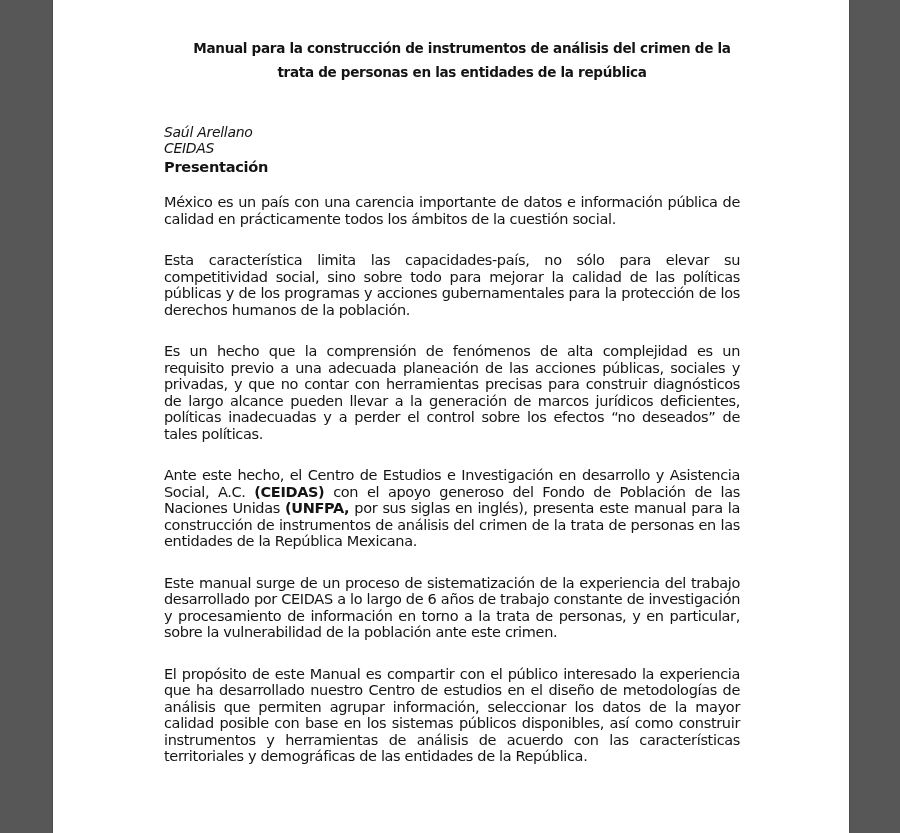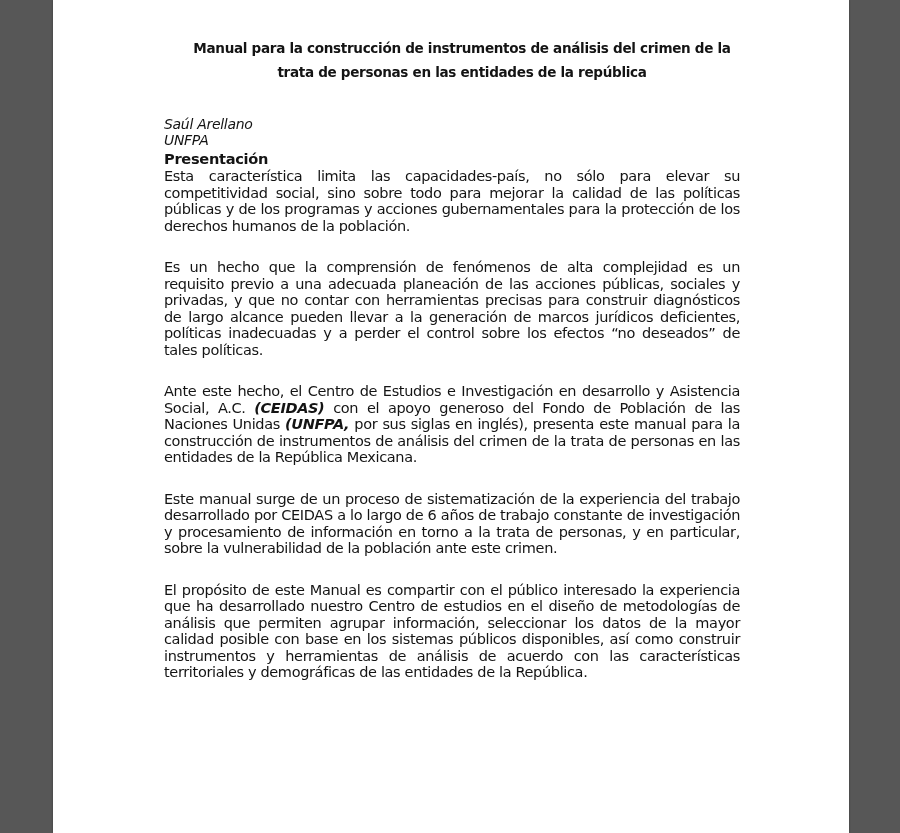--- a/index.html
+++ b/index.html
@@ -37,21 +37,21 @@
     font-weight: bold;
     font-size: 14.6px;
     line-height: 24px;
     text-align: center;
     margin: 0 -20px 0 0;
     letter-spacing: -0.35px;
     transform: scaleX(0.93);
     transform-origin: 50% 50%;
   }
   .author {
-    margin-top: 32px;
+    margin-top: 40px;
     font-style: italic;
     font-size: 14px;
     line-height: 16px;
     letter-spacing: -0.3px;
   }
   .section-heading {
     margin-top: 2px;
     font-weight: bold;
     font-size: 14.6px;
     line-height: 18px;
@@ -59,38 +59,39 @@
   }
   .para {
     margin: 0;
     font-size: 14.5px;
     line-height: 16.5px;
     text-align: justify;
     letter-spacing: -0.35px;
   }
   .para + .para { margin-top: 25px; }
   .first-para { margin-top: 18px; }
-  b { font-weight: bold; font-style: italic; }
+  b { font-weight: bold; }
 </style>
 </head>
 <body>
 
 <div class="viewer">
   <div class="page">
     <div class="content">
 
       <div class="title">Manual para la construcción de instrumentos de análisis del crimen de la trata de personas en las entidades de la república</div>
 
       <div class="author">
         <div>Saúl Arellano</div>
-        <div>UNFPA</div>
+        <div>CEIDAS</div>
       </div>
 
       <div class="section-heading">Presentación</div>
 
+      <p class="para first-para">México es un país con una carencia importante de datos e información pública de calidad en prácticamente todos los ámbitos de la cuestión social.</p>
       <p class="para">Esta característica limita las capacidades-país, no sólo para elevar su competitividad social, sino sobre todo para mejorar la calidad de las políticas públicas y de los programas y acciones gubernamentales para la protección de los derechos humanos de la población.</p>
       <p class="para">Es un hecho que la comprensión de fenómenos de alta complejidad es un requisito previo a una adecuada planeación de las acciones públicas, sociales y privadas, y que no contar con herramientas precisas para construir diagnósticos de largo alcance pueden llevar a la generación de marcos jurídicos deficientes, políticas inadecuadas y a perder el control sobre los efectos “no deseados” de tales políticas.</p>
       <p class="para"><span>Ante este hecho, el Centro de Estudios e Investigación en desarrollo y Asistencia Social, A.C. </span><b>(CEIDAS)</b><span> con el apoyo generoso del Fondo de Población de las Naciones Unidas </span><b>(UNFPA,</b><span> por sus siglas en inglés), presenta este manual para la construcción de instrumentos de análisis del crimen de la trata de personas en las entidades de la República Mexicana.</span></p>
       <p class="para">Este manual surge de un proceso de sistematización de la experiencia del trabajo desarrollado por CEIDAS a lo largo de 6 años de trabajo constante de investigación y procesamiento de información en torno a la trata de personas, y en particular, sobre la vulnerabilidad de la población ante este crimen.</p>
       <p class="para">El propósito de este Manual es compartir con el público interesado la experiencia que ha desarrollado nuestro Centro de estudios en el diseño de metodologías de análisis que permiten agrupar información, seleccionar los datos de la mayor calidad posible con base en los sistemas públicos disponibles, así como construir instrumentos y herramientas de análisis de acuerdo con las características territoriales y demográficas de las entidades de la República.</p>
 
     </div>
   </div>
 </div>
 

